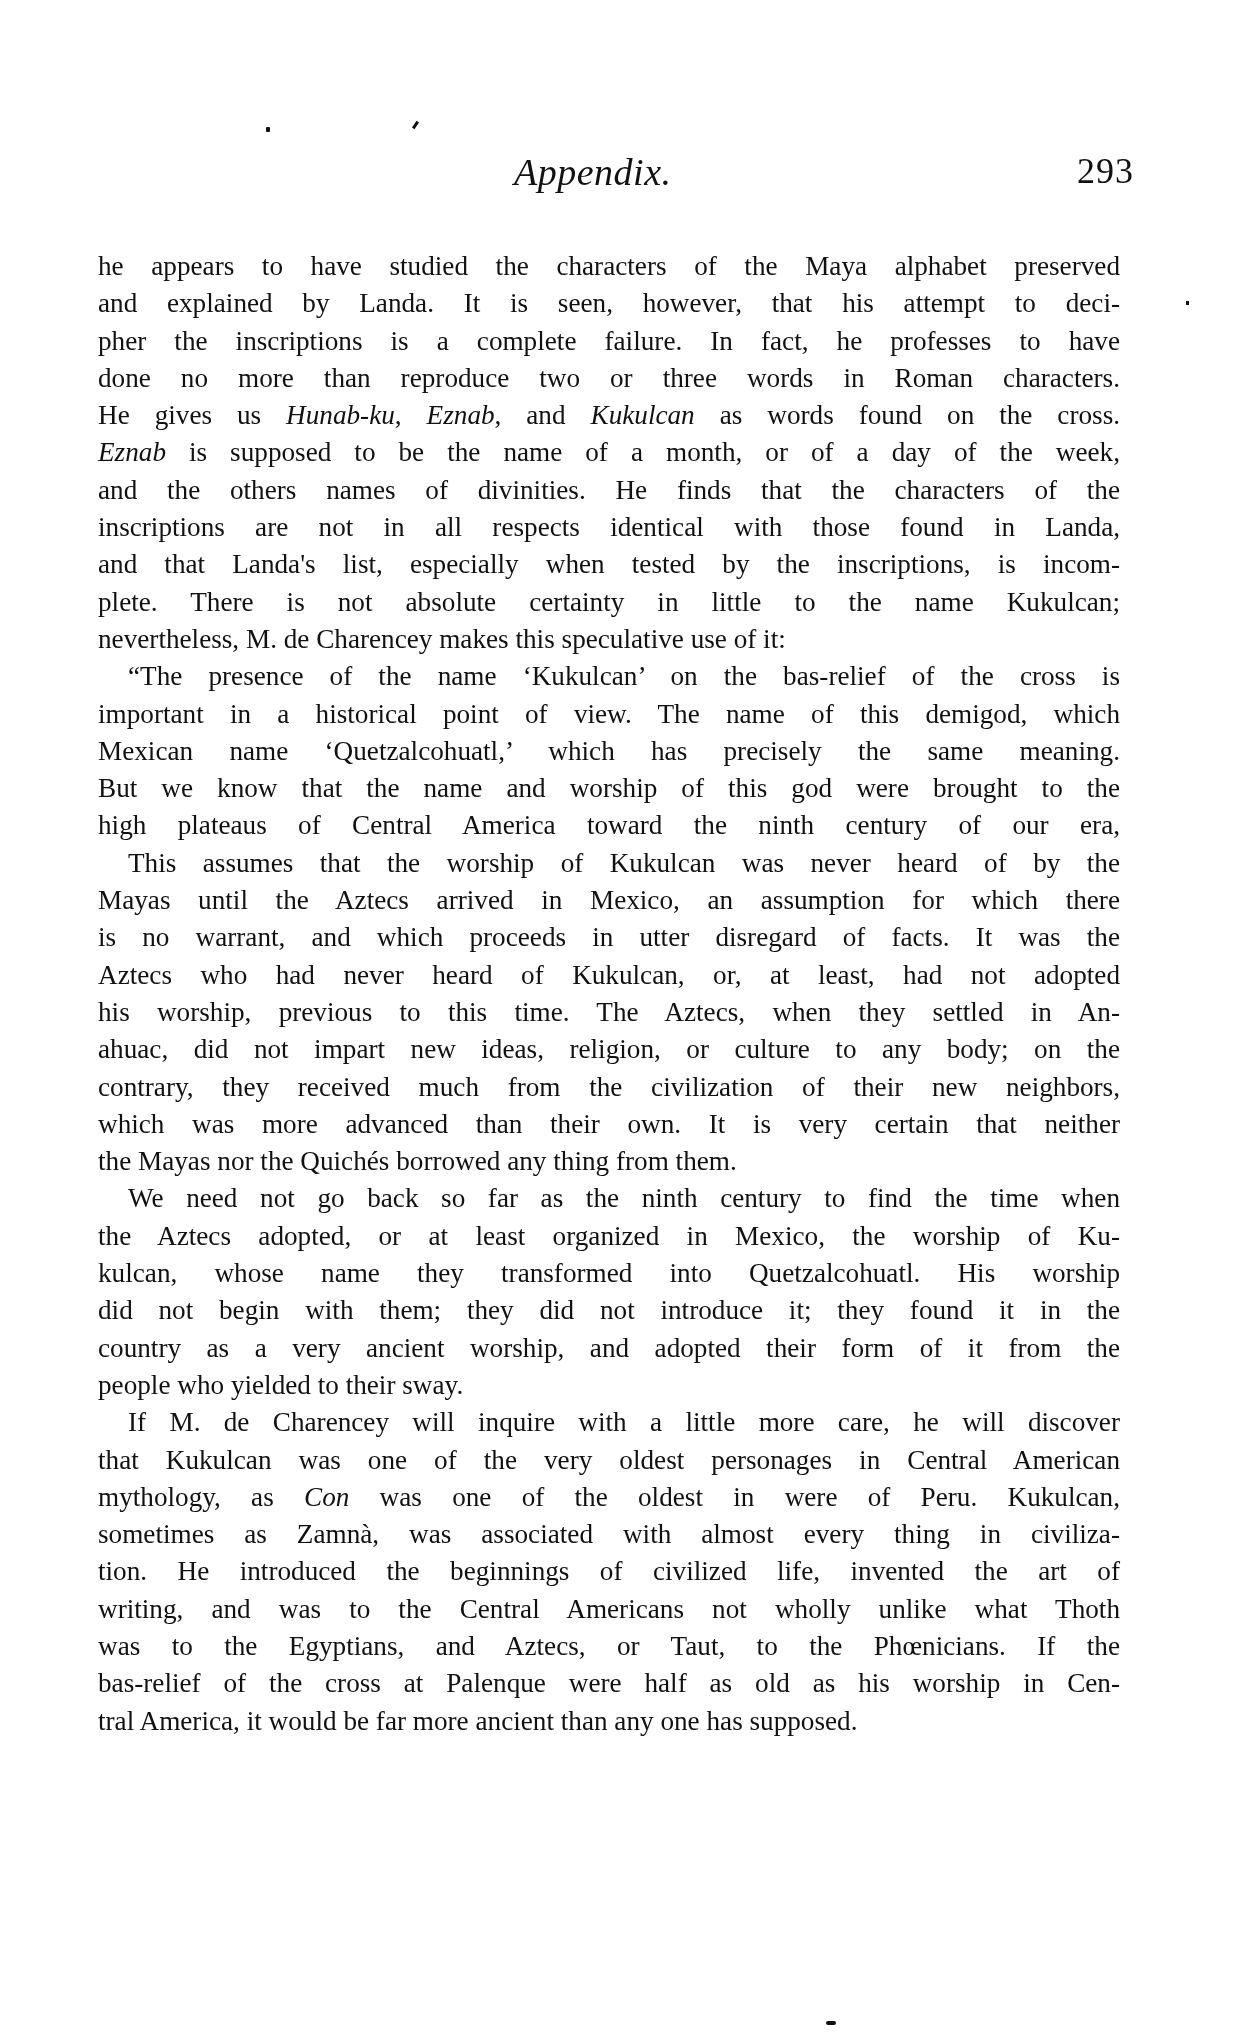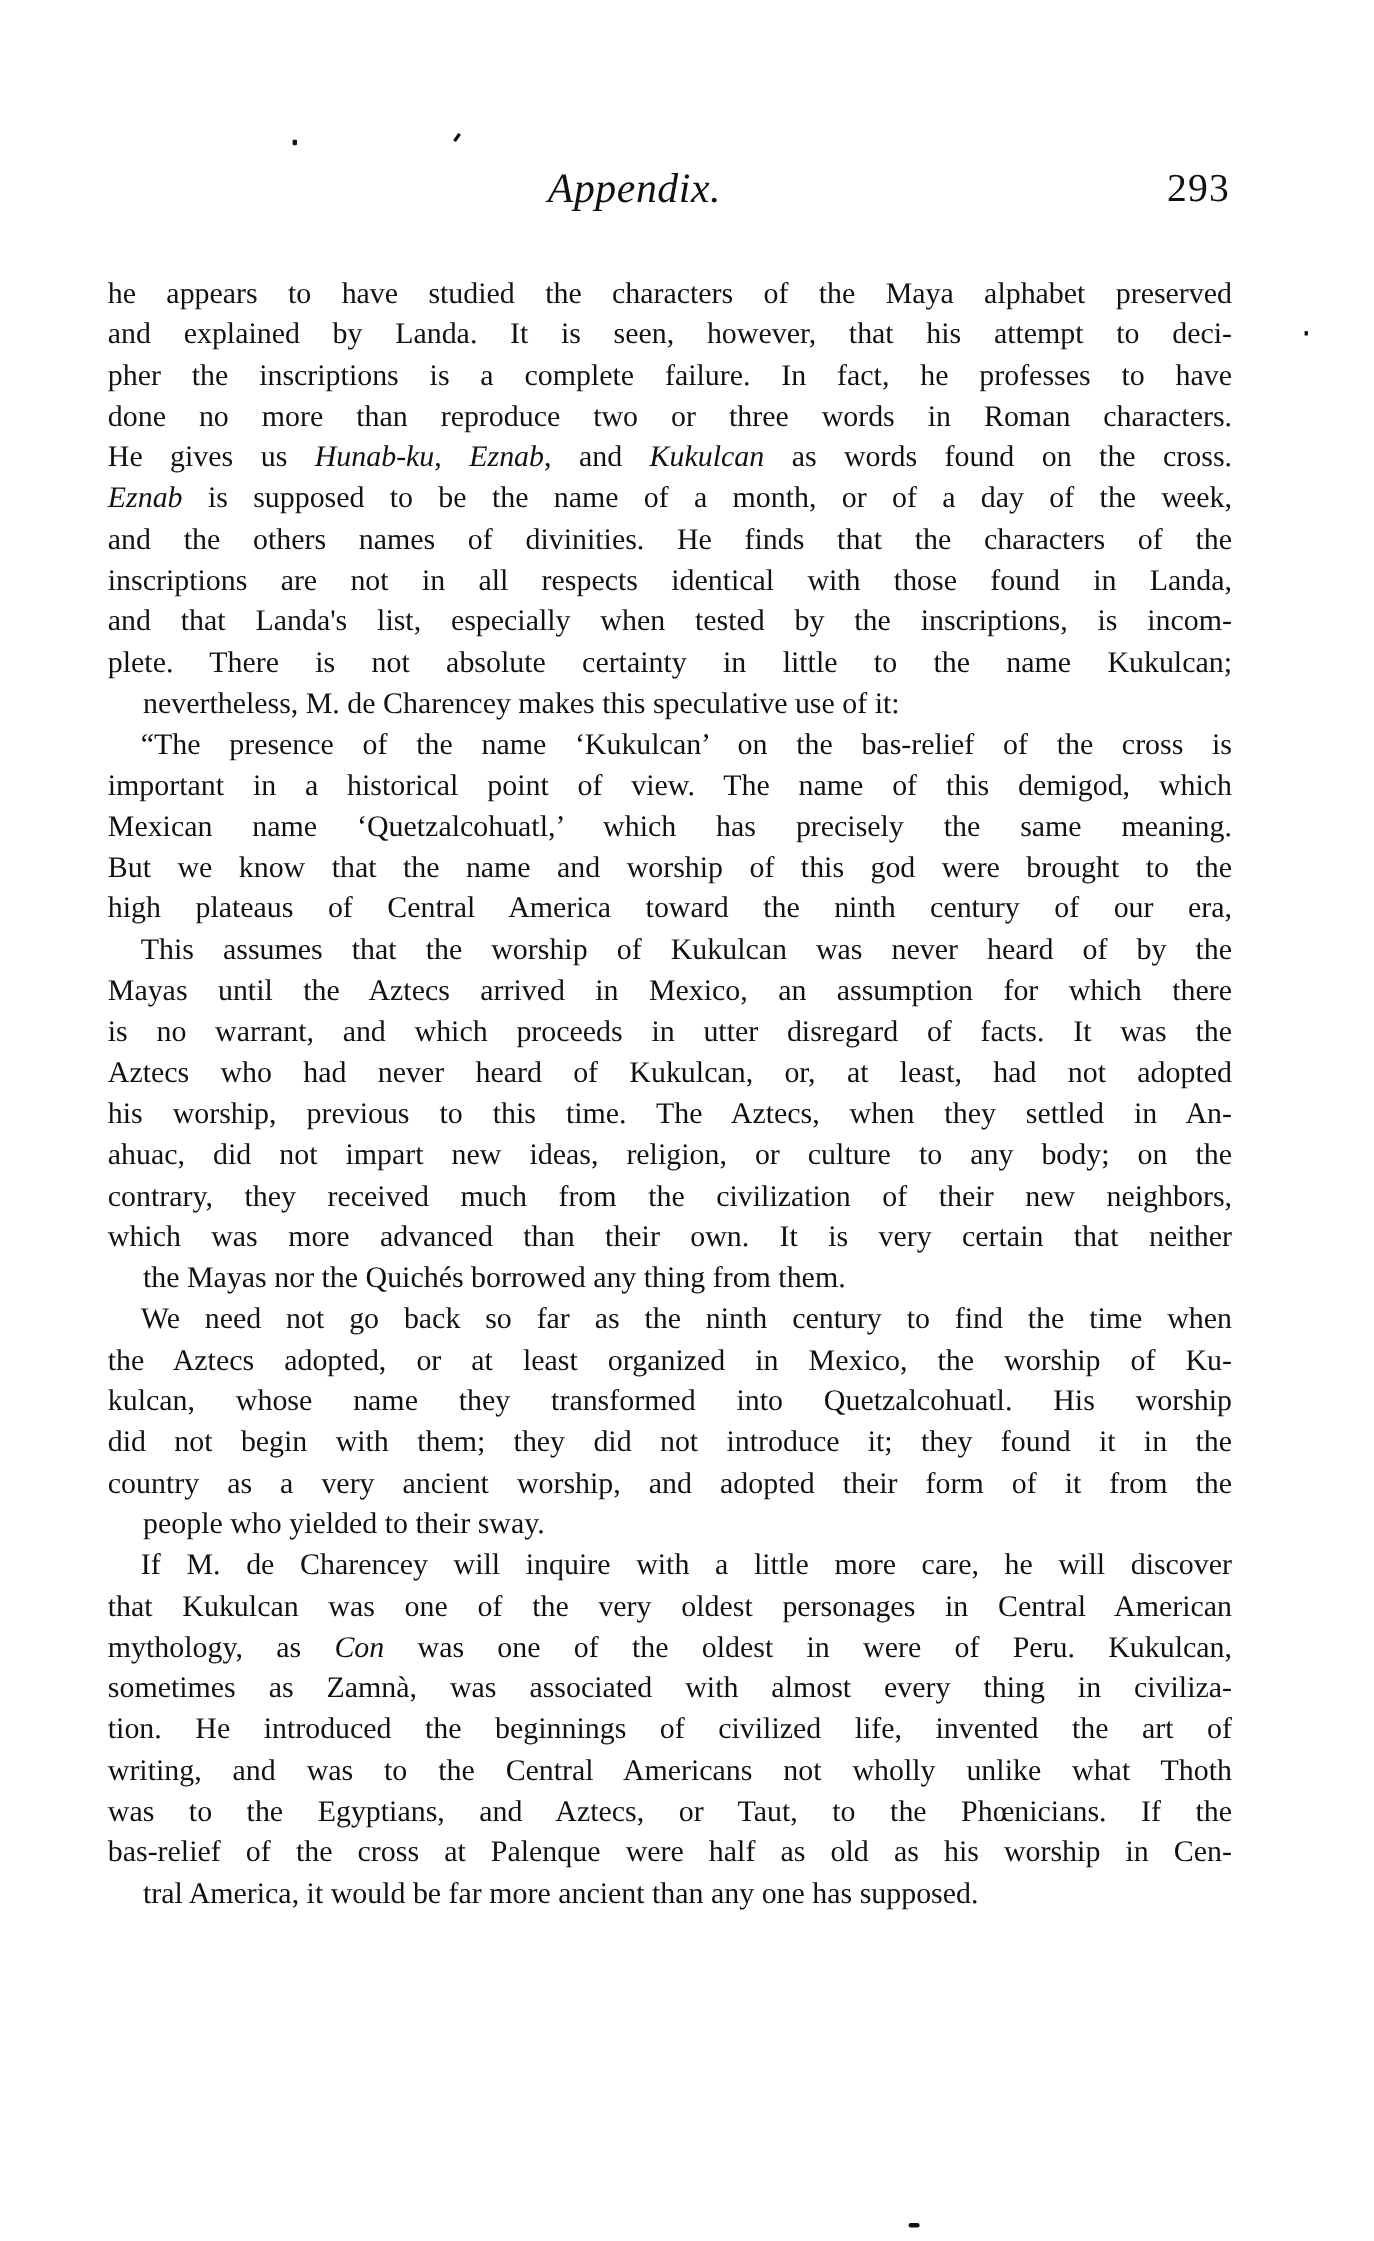--- a/index.html
+++ b/index.html
@@ -20,21 +20,21 @@
       background: #111;
     }
     .speck.s1 { left: 266px; top: 127px; width: 4px; height: 5px; border-radius: 1px; }
     .speck.s2 { left: 414px; top: 121px; width: 3px; height: 8px; transform: rotate(35deg); }
     .speck.s3 { left: 1186px; top: 301px; width: 3px; height: 4px; }
     .speck.s4 { left: 826px; top: 2021px; width: 10px; height: 4px; border-radius: 2px; }
 
     .running-head {
       position: absolute;
       top: 150px;
-      left: 96px;
+      left: 112px;
       width: 1022px;
       height: 60px;
     }
     .head-title {
       position: absolute;
       left: 402px;
       top: 0;
       font-style: italic;
       font-size: 38px;
       letter-spacing: 0.5px;
@@ -59,21 +59,20 @@
     }
     .line {
       display: block;
       text-align: justify;
       text-align-last: justify;
       white-space: nowrap;
       height: 37.3px;
     }
     .line.last {
       text-align-last: left;
-      margin-left: 32px;
     }
     .line.ind {
       padding-left: 30px;
     }
   </style>
 </head>
 <body>
 
 <div class="speck s1"></div>
 <div class="speck s2"></div>

